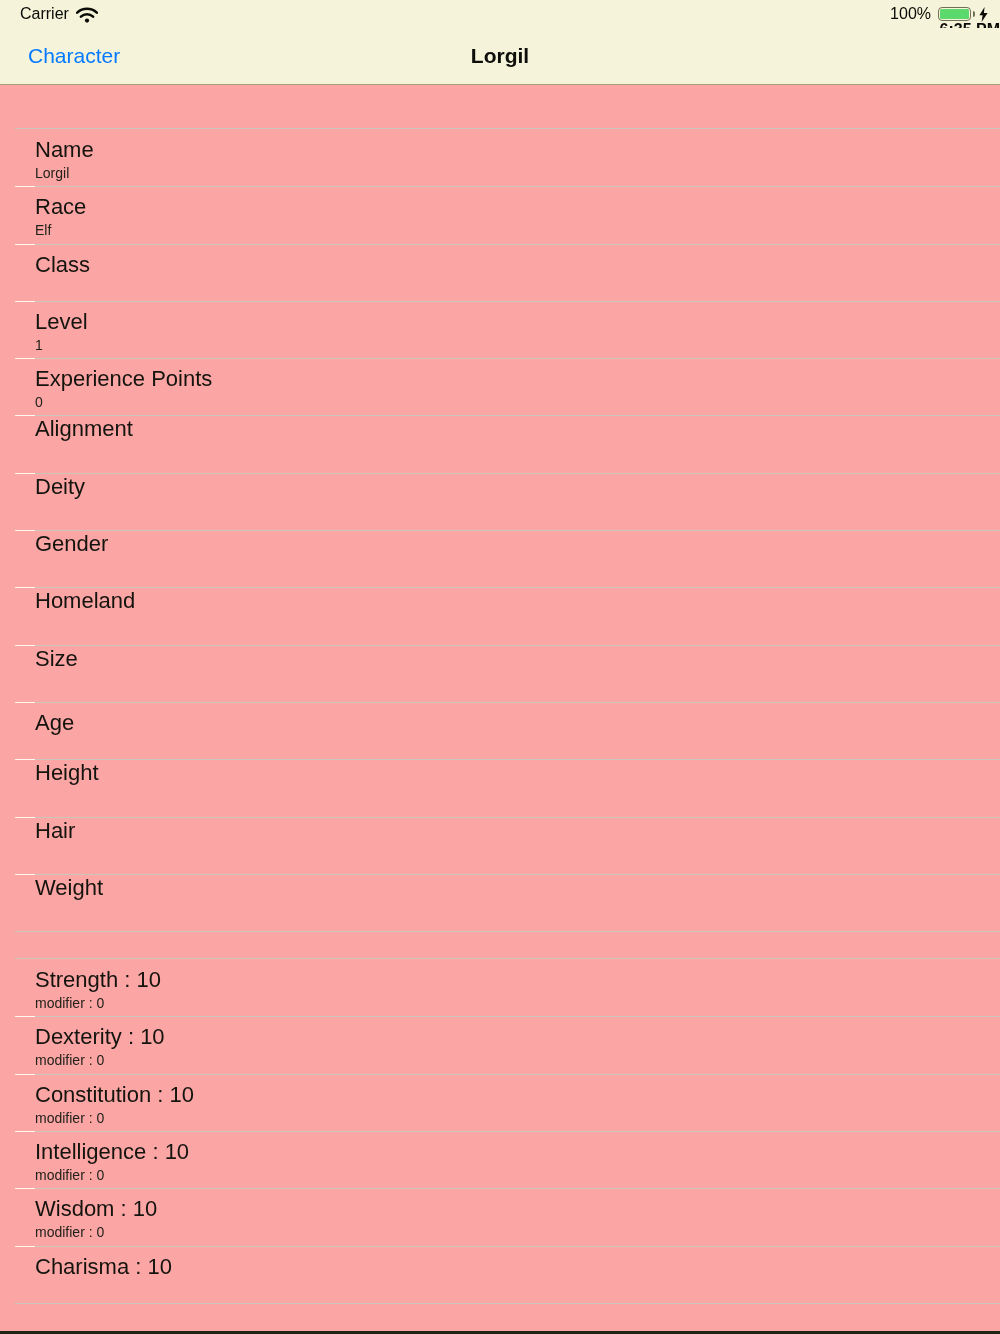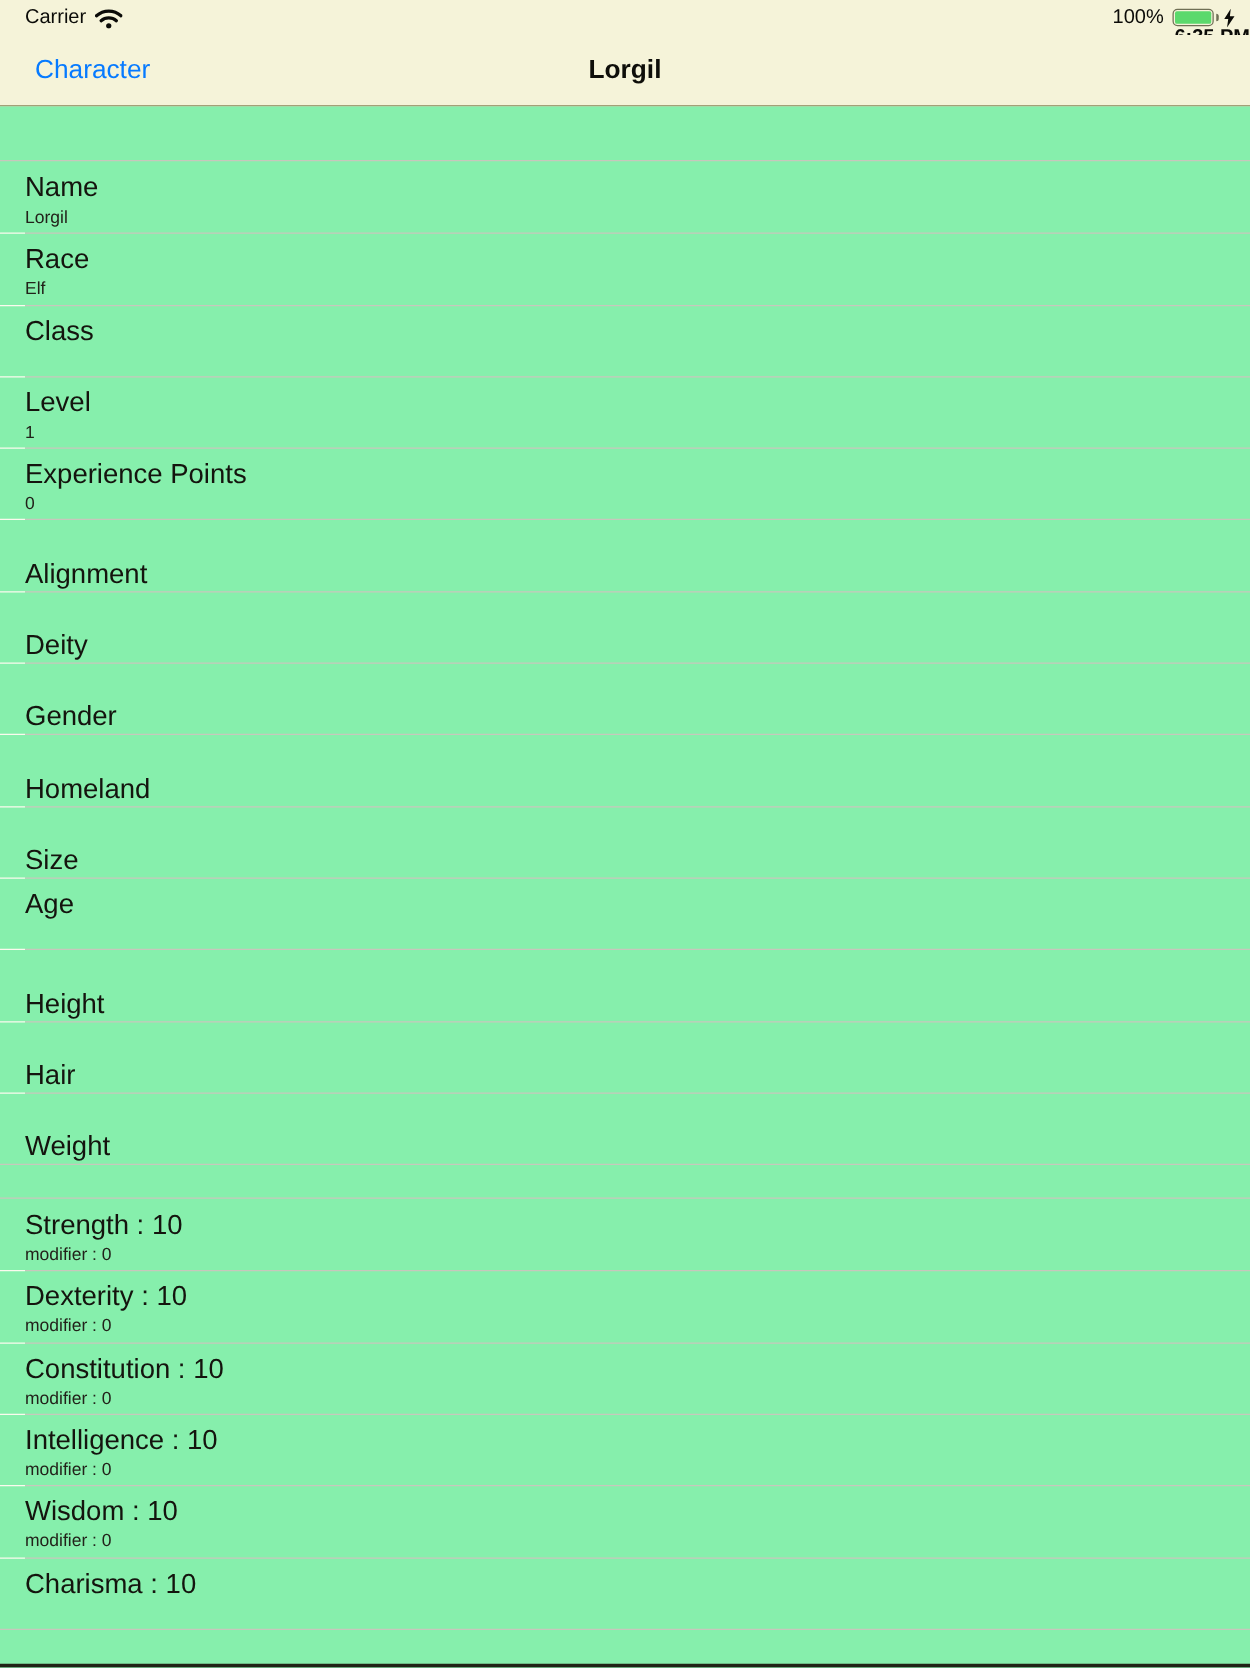--- a/index.html
+++ b/index.html
@@ -2,21 +2,21 @@
 <html><head>
 <meta charset="utf-8">
 <style>
   html,body { margin:0; padding:0; }
   body { font-family:"Liberation Sans", sans-serif; background:#888; }
 
   .screen {
     position:relative;
     width:1000px; height:1334px;
     margin:0 auto;
-    background:#86efac;
+    background:#fca5a5;
     overflow:hidden;
     -webkit-font-smoothing:antialiased;
   }
 
   
   .status-bar {
     position:absolute; top:0; left:0; right:0; height:28px;
     background:#f5f3d9;
     color:#0b0b08;
     font-size:16px;
@@ -76,37 +76,38 @@
     position:absolute; left:0; right:0; top:0; height:56px;
     display:flex; align-items:center; justify-content:center;
     font-size:21px; font-weight:700; color:#0e0e0a;
   }
 
   
   .table { position:absolute; top:85px; left:0; right:0; }
   .section {
     border-top:1px solid #c7c7bc;
     border-bottom:1px solid #c7c7bc;
+    margin-left:15px;
   }
   .section:first-child { margin-top:43px; }
   .section + .section { margin-top:26px; }
 
   .row {
     position:relative;
     height:57.3px;
     box-sizing:border-box;
     padding-left:20px;
   }
   
   .row + .row::before {
     content:"";
     position:absolute; top:0; left:0; right:0; height:1px;
     background:linear-gradient(to right, #fbfaee 0px, #fbfaee 20px, #c7c7bc 20px);
   }
-  .row.single { display:flex; align-items:flex-end; }
+  .row.single { display:flex; align-items:flex-start; }
   .row.has-sub { padding-top:7px; }
   .row-title { font-size:22px; line-height:28px; color:#14140e; }
   .row-sub   { font-size:14px; line-height:17px; margin-top:1px; color:#22221a; }
 
   
   .bottom-edge {
     position:absolute; left:0; right:0; bottom:0; height:3px;
     background:#202416;
   }
 </style>

